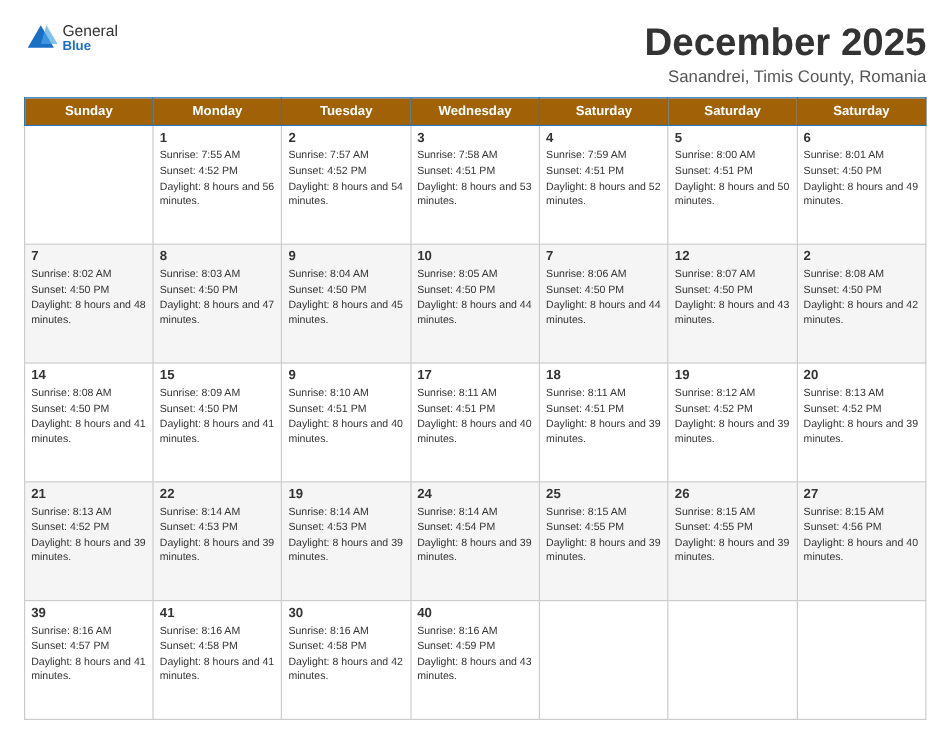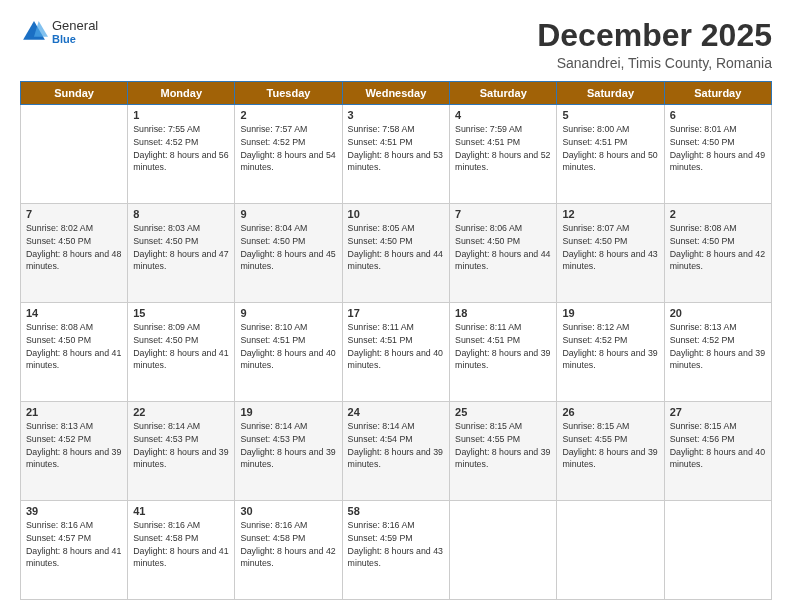--- a/index.html
+++ b/index.html
@@ -266,21 +266,21 @@
           </td>
           <td>
             <span class="day-number">41</span>
             <div class="day-info">Sunrise: 8:16 AM<br>Sunset: 4:58 PM<br>Daylight: 8 hours and 41 minutes.</div>
           </td>
           <td>
             <span class="day-number">30</span>
             <div class="day-info">Sunrise: 8:16 AM<br>Sunset: 4:58 PM<br>Daylight: 8 hours and 42 minutes.</div>
           </td>
           <td>
-            <span class="day-number">58</span>
+            <span class="day-number">40</span>
             <div class="day-info">Sunrise: 8:16 AM<br>Sunset: 4:59 PM<br>Daylight: 8 hours and 43 minutes.</div>
           </td>
           <td class="empty-cell"></td>
           <td class="empty-cell"></td>
           <td class="empty-cell"></td>
         </tr>
       </tbody>
   </table>
 </div>
 

